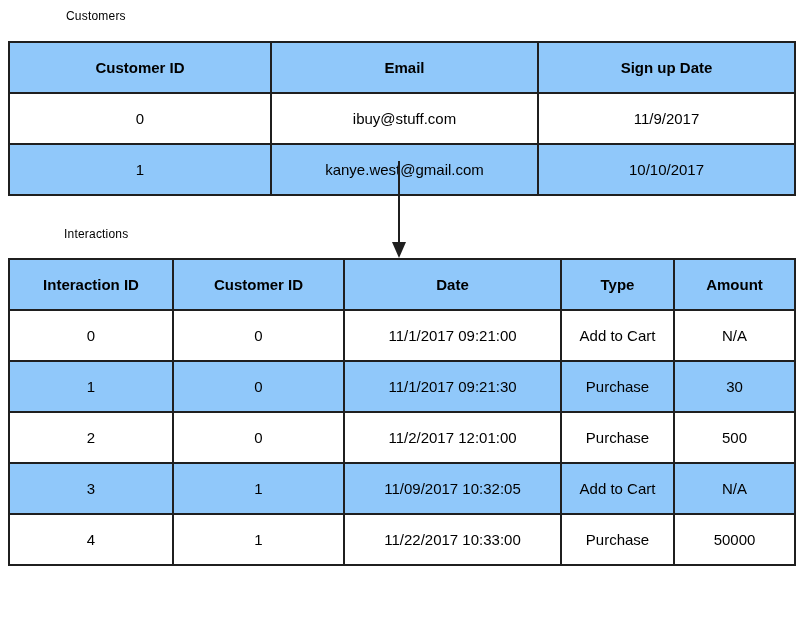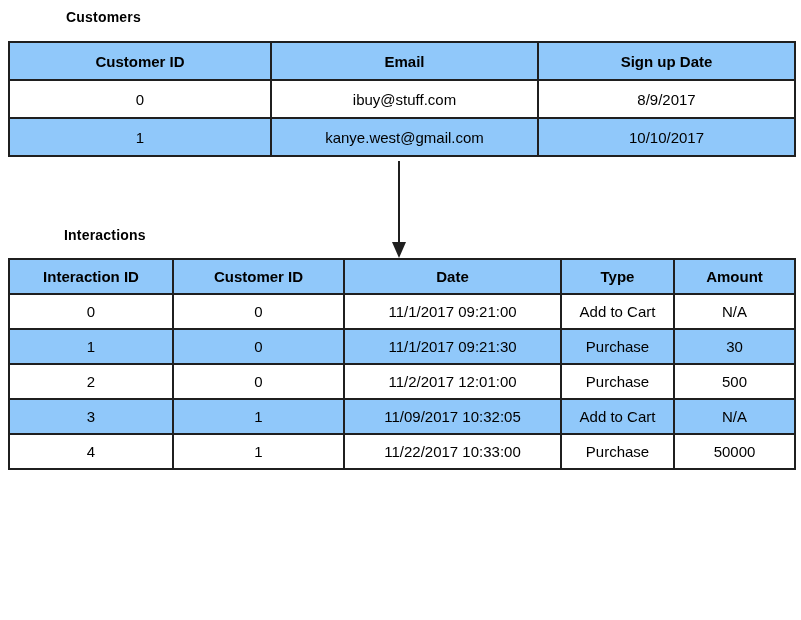--- a/index.html
+++ b/index.html
@@ -12,41 +12,41 @@
     margin: 0; padding: 0;
     width: 801px; height: 620px;
     background: #ffffff;
     font-family: "Liberation Sans", sans-serif;
     color: var(--text-color);
   }
   .canvas { position: relative; width: 801px; height: 620px; overflow: hidden; }
 
   .table-title {
     position: absolute;
-    font-size: 14px;
-    font-weight: bold;
+    font-size: 12px;
+    font-weight: normal;
     letter-spacing: 0.2px;
   }
   #customers-title { left: 66px; top: 9px; }
   #interactions-title { left: 64px; top: 227px; }
 
   table.tbl {
     position: absolute;
     border-collapse: collapse;
     table-layout: fixed;
     width: 786px;
   }
   #customers-table { left: 8px; top: 41px; }
   #interactions-table { left: 8px; top: 258px; }
 
   .tbl th, .tbl td {
     border: 2px solid var(--border-color);
     text-align: center;
     vertical-align: middle;
-    padding: 8px 4px;
+    padding: 16px 4px;
     font-size: 15px;
     overflow: hidden;
     white-space: nowrap;
   }
   .tbl th { font-weight: bold; background: var(--row-blue); }
   #customers-table tr { height: 38px; }
   #interactions-table tr { height: 24px; }
   tr.row-blue td { background: var(--row-blue); }
   tr.row-white td { background: #ffffff; }
 
@@ -93,21 +93,21 @@
       <tr>
         <th>Customer ID</th>
         <th>Email</th>
         <th>Sign up Date</th>
       </tr>
     </thead>
     <tbody>
       <tr class="row-white">
         <td>0</td>
         <td>ibuy@stuff.com</td>
-        <td>8/9/2017</td>
+        <td>11/9/2017</td>
       </tr>
       <tr class="row-blue">
         <td>1</td>
         <td>kanye.west@gmail.com</td>
         <td>10/10/2017</td>
       </tr>
     </tbody>
   </table>
 
   <div class="arrow-line"></div>

